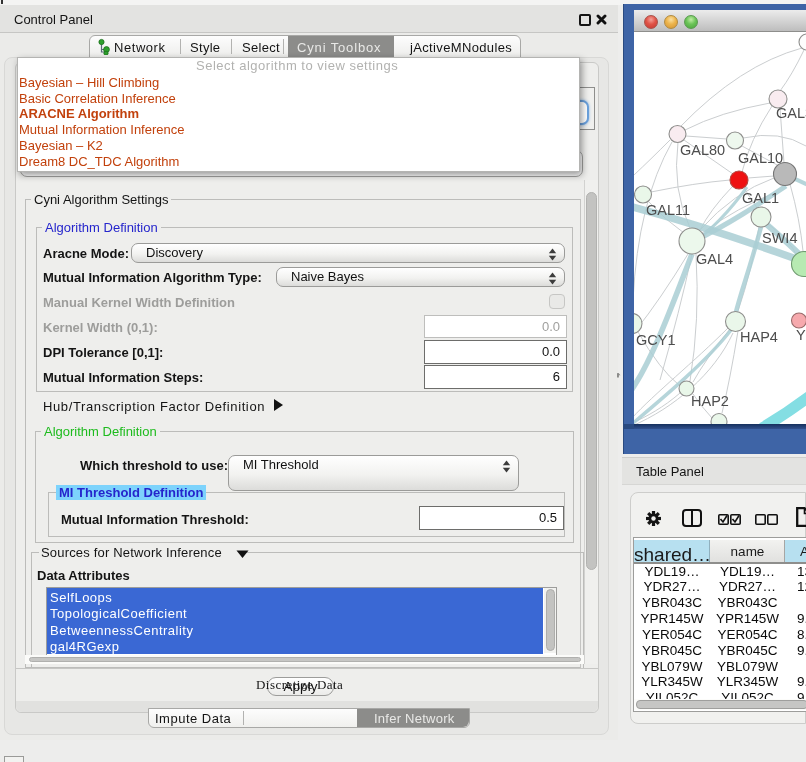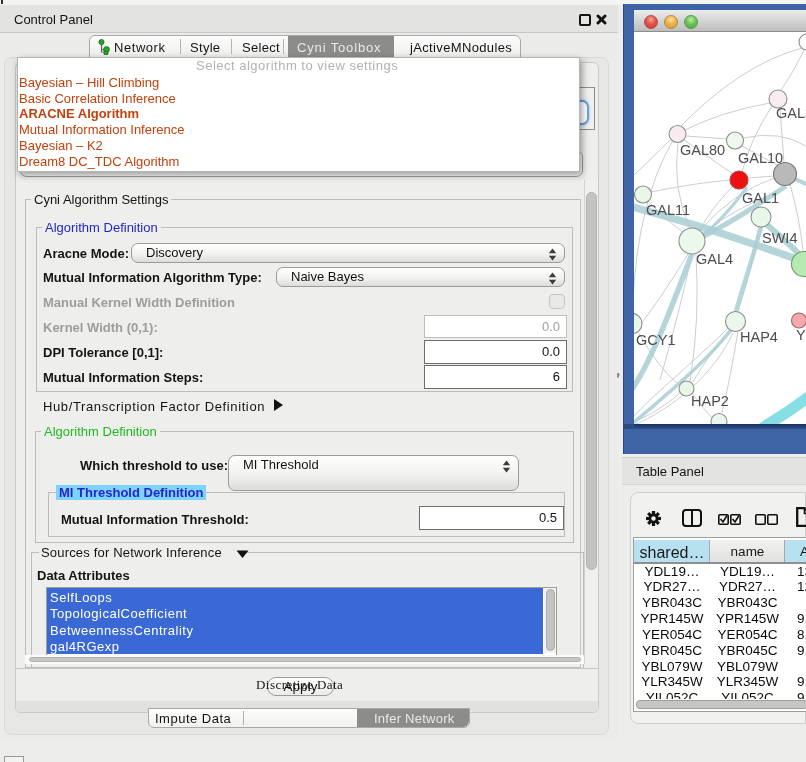--- a/index.html
+++ b/index.html
@@ -291,21 +291,21 @@
     <path d="M8.5 1.2 L8.5 6.5 L13.8 6.5" fill="none" stroke="#111" stroke-width="1.6"></path>
   </svg>
 
   <div class="abs" style="left:633px;top:537px;width:173px;height:175px;background:#fff;border:1px solid #9d9d9b;border-right:none;box-sizing:border-box;"></div>
 
   <div class="abs" style="left:634px;top:539.5px;width:76px;height:23px;background:#b7e0f0;border-right:1px solid #90b0be;box-sizing:border-box;"></div>
   <div class="abs" style="left:710px;top:539.5px;width:75px;height:23px;background:linear-gradient(#f2f2f0,#e0e0de);border-right:1px solid #a6a6a4;box-sizing:border-box;"></div>
   <div class="abs" style="left:785px;top:539.5px;width:21px;height:23px;background:#b7e0f0;"></div>
   <div class="abs" style="left:634px;top:562px;width:172px;height:1.5px;background:#8e8e8c;"></div>
   <div class="abs" style="left:0;top:544px;width:0;height:0;"></div>
-  <div class="abs" style="left:634px;top:544px;width:76px;text-align:center;font-size:16px;color:#1a1a1a;">shared…</div>
+  <div class="abs" style="left:634px;top:544px;width:76px;text-align:center;font-size:19px;color:#1a1a1a;">shared…</div>
   <div class="abs" style="left:710px;top:544px;width:75px;text-align:center;font-size:13.5px;color:#1a1a1a;">name</div>
   <div class="abs" style="left:800px;top:544px;font-size:13.5px;color:#1a1a1a;">A</div>
 
   <div class="abs" style="left:634px;top:563.5px;width:172px;height:135px;overflow:hidden;">
     <div style="position:absolute;left:0;top:0;width:76px;text-align:center;font-size:13.5px;color:#0a0a0a;line-height:15.85px;white-space:pre;">YDL19…
 YDR27…
 YBR043C
 YPR145W
 YER054C
 YBR045C

